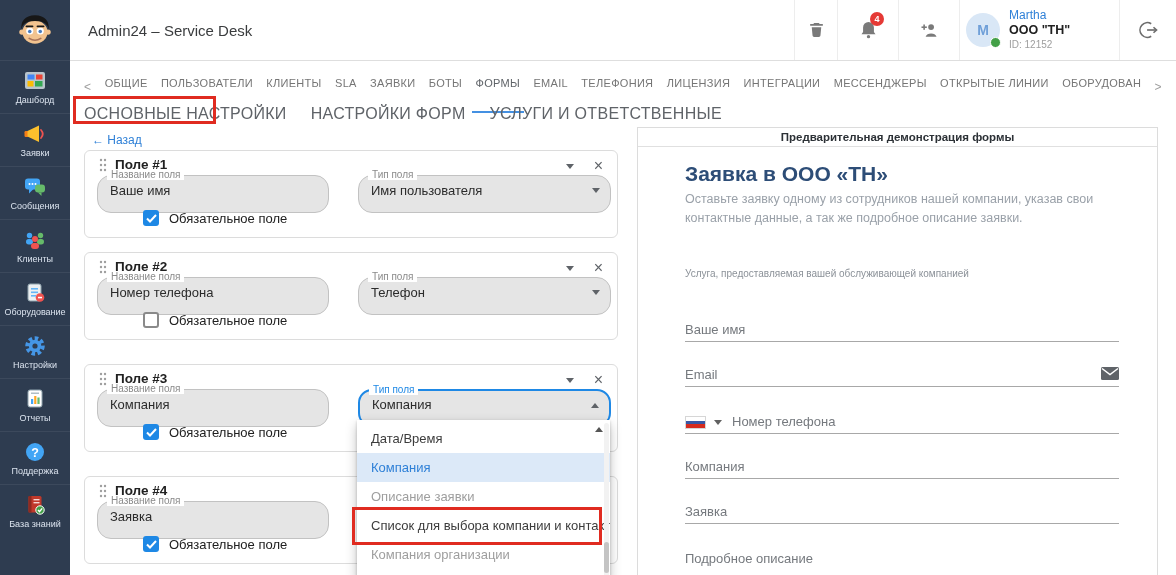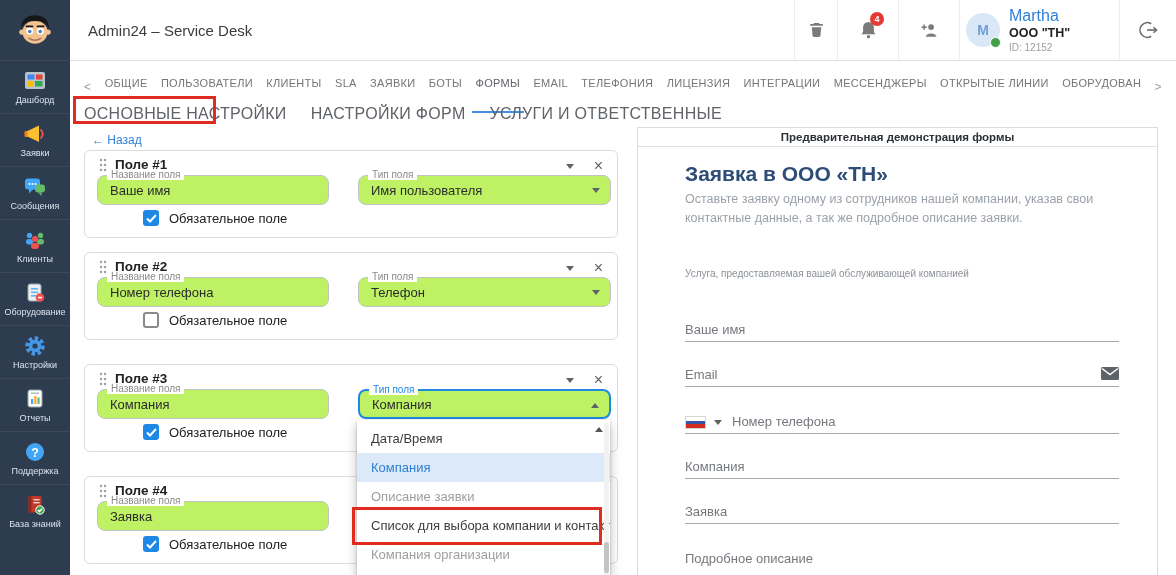--- a/index.html
+++ b/index.html
@@ -18,41 +18,41 @@
   .app-title{position:absolute;left:18px;top:22px;font-size:15px;color:#3a3c3e;}
   .hright{position:absolute;right:0;top:0;height:60px;display:flex;}
   .hcell{display:flex;align-items:center;justify-content:center;border-left:1px solid #ededed;position:relative;}
   .hcell.c-trash{width:42px;}.hcell.c-bell{width:60px;}.hcell.c-add{width:60px;}
   .hcell.c-profile{width:160px;justify-content:flex-start;padding-left:6px;box-sizing:border-box;}
   .hcell.c-logout{width:56px;}
   .badge{position:absolute;top:12px;left:32px;min-width:14px;height:14px;border-radius:8px;background:#e53935;color:#fff;font-size:9px;font-weight:bold;line-height:14px;text-align:center;padding:0 2px;box-sizing:border-box;}
   .avatar{width:34px;height:34px;border-radius:50%;background:#d9e7f6;color:#6f9fd8;font-size:14px;font-weight:bold;display:flex;align-items:center;justify-content:center;position:relative;flex-shrink:0;}
   .presence{position:absolute;right:-1px;bottom:-1px;width:9px;height:9px;border-radius:50%;background:#43a047;border:1.5px solid #fff;}
   .ptext{margin-left:9px;line-height:1.25;}
-  .pname{font-size:16px;color:#2f80d7;}
+  .pname{font-size:12px;color:#2f80d7;}
   .pcompany{font-size:12.5px;color:#212121;font-weight:bold;}
   .pid{font-size:10px;color:#9e9e9e;}
   
   .tabs{position:absolute;left:84px;top:76px;width:1078px;height:22px;display:flex;justify-content:space-between;align-items:center;font-size:11px;letter-spacing:.3px;color:#757575;z-index:4;}
   .tab{white-space:nowrap;cursor:pointer;position:relative;padding-bottom:16px;margin-top:8px;}
   .tab.active{color:#5f6368;}
   .tab.active::after{content:"";position:absolute;left:-4px;right:-4px;bottom:-8px;height:2px;background:#4490e2;}
   .tnav{color:#9e9e9e;font-size:12px;cursor:pointer;}
   .subtabs{position:absolute;left:84px;top:105px;display:flex;gap:24px;font-size:16px;letter-spacing:.3px;color:#5f6368;z-index:4;}
   .subtab{cursor:pointer;white-space:nowrap;}
   .back{position:absolute;left:92px;top:133px;font-size:12px;color:#2f80d7;cursor:pointer;z-index:4;}
   
   .panel{position:absolute;left:84px;width:534px;height:88px;background:#fff;border:1px solid #dcdcdc;border-radius:6px;box-sizing:border-box;z-index:3;}
   .panel-head{position:absolute;left:14px;top:6px;display:flex;align-items:center;gap:8px;}
   .ptitle{font-size:13.5px;font-weight:bold;color:#212121;}
   .pcarets{position:absolute;right:14px;top:8px;display:flex;align-items:center;gap:20px;}
   .tri-down{width:0;height:0;border-left:4.5px solid transparent;border-right:4.5px solid transparent;border-top:5px solid #5f6368;cursor:pointer;}
   .tri-up{width:0;height:0;border-left:4.5px solid transparent;border-right:4.5px solid transparent;border-bottom:5px solid #5f6368;cursor:pointer;}
   .xclose{font-size:16px;color:#5f6368;line-height:14px;cursor:pointer;}
-  .fld{position:absolute;top:24px;height:30px;border:1px solid #c2c2c2;border-radius:8px;box-sizing:border-box;background:#bef264;}
+  .fld{position:absolute;top:24px;height:38px;border:1px solid #c2c2c2;border-radius:14px;box-sizing:border-box;background:#e5e5e5;}
   .fld.name{left:12px;width:232px;}
   .fld.type{left:273px;width:253px;cursor:pointer;}
   .fld.open{border:2px solid #1e88e5;}
   .flabel{position:absolute;top:-7px;left:9px;background:#fff;padding:0 4px;font-size:10px;color:#8a8a8a;white-space:nowrap;}
   .fld.open .flabel{color:#1e88e5;}
   .fval{border:none;outline:none;background:transparent;font-family:"Liberation Sans",sans-serif;font-size:13px;color:#2b2b2b;padding:0 0 0 12px;width:85%;height:26px;margin-top:1px;}
   .fld.open .fval{height:24px;}
   .selcaret{position:absolute;right:10px;top:12px;}
   .cbrow{position:absolute;left:14px;top:59px;display:flex;align-items:center;gap:10px;padding-left:44px;}
   .cb{width:16px;height:16px;border-radius:3px;box-sizing:border-box;display:flex;align-items:center;justify-content:center;cursor:pointer;}

